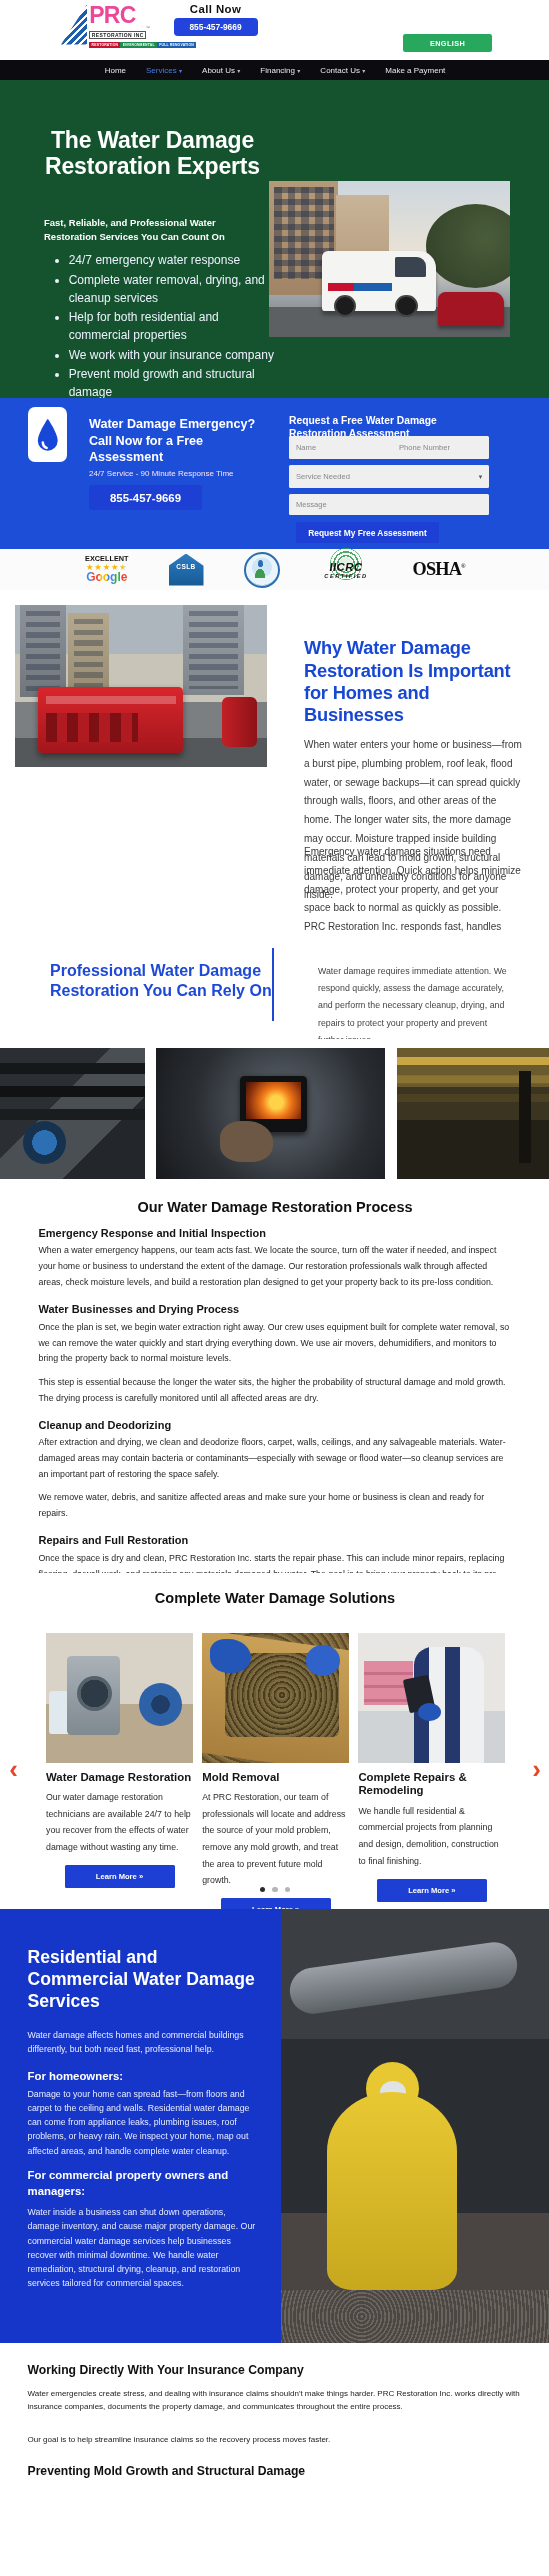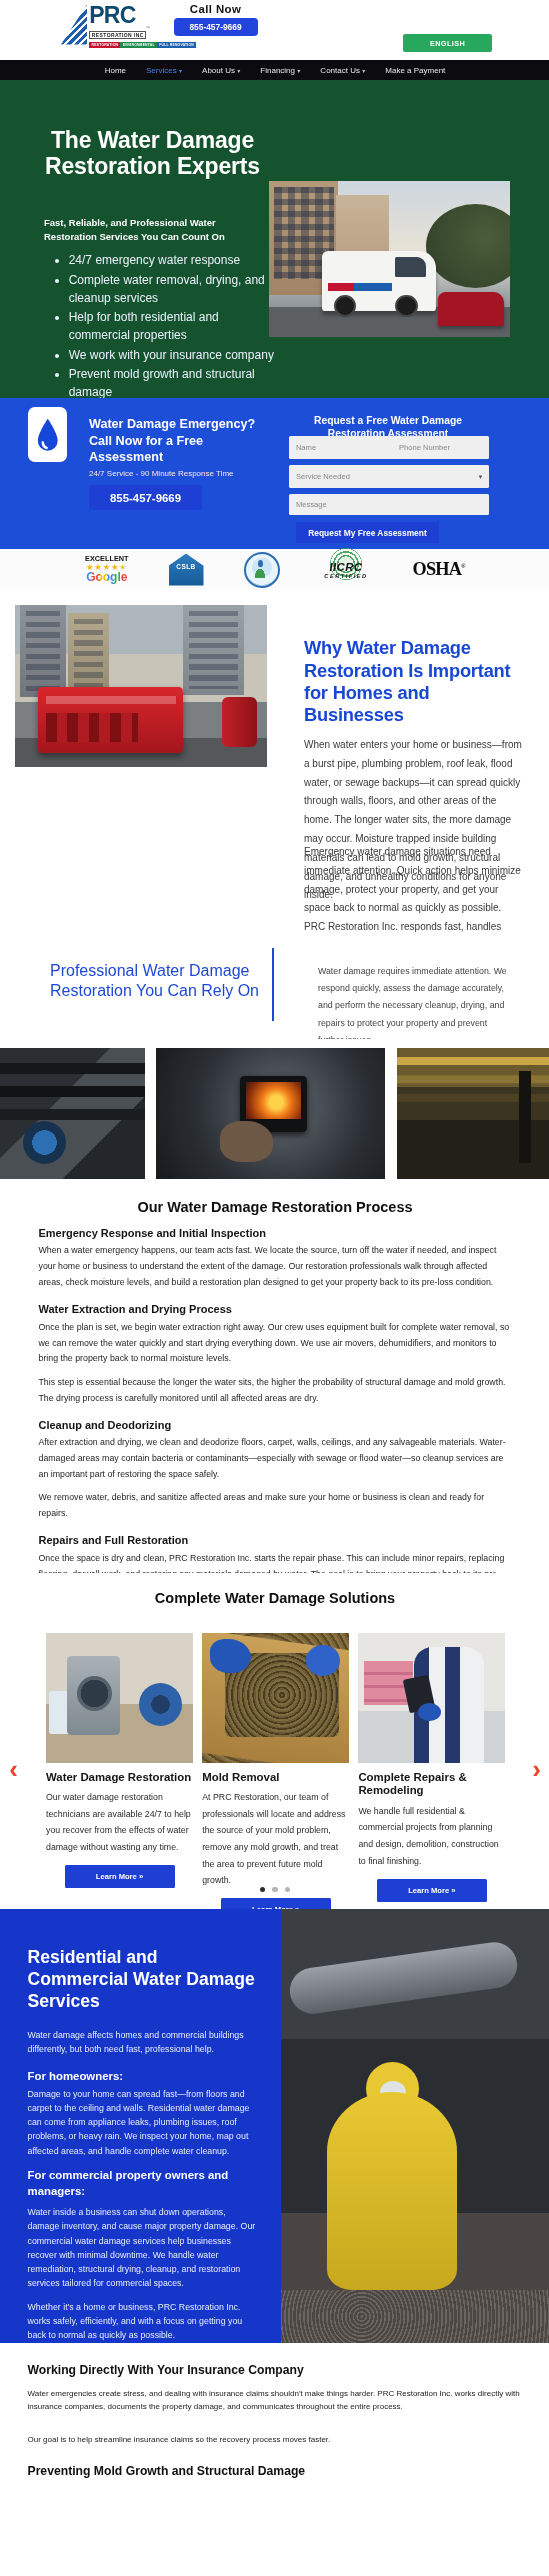--- a/index.html
+++ b/index.html
@@ -6,21 +6,21 @@
   body{font-family:"Liberation Sans","DejaVu Sans",sans-serif;color:#222;}
   .page{position:relative;width:550px;margin:0;background:#fff;overflow:hidden;}
 
   
   .header{position:relative;height:60px;background:#fff;}
   .logo{position:absolute;left:61px;top:4.6px;display:flex;align-items:flex-start;cursor:pointer;}
   .logo-sail{width:26px;height:40px;background:
      repeating-linear-gradient(135deg,#1d5fae 0 3.1px,#ffffff 3.1px 5.3px);
      clip-path:polygon(100% 0,100% 100%,0 100%);margin-right:2.3px;}
   .logo-texts{display:flex;flex-direction:column;}
-  .logo-brand{font-size:23px;font-weight:800;color:#0c4a6e;line-height:0.95;letter-spacing:-0.8px;}
+  .logo-brand{font-size:23px;font-weight:800;color:#ec4899;line-height:0.95;letter-spacing:-0.8px;}
   .logo-sub{font-size:5px;font-weight:700;color:#1b1b1b;border:0.8px solid #555;padding:0 1.5px;letter-spacing:0.4px;margin-top:0.8px;display:inline-block;}
   .logo-tm{font-size:3.8px;vertical-align:top;color:#555;}
   .logo-strip{display:flex;margin-top:1.5px;}
   .logo-strip span{font-size:3.4px;font-weight:700;color:#fff;padding:0.8px 2.3px;letter-spacing:0.2px;}
   .strip-red{background:#c41230;}
   .strip-green{background:#1d8a4e;}
   .strip-blue{background:#1d5fae;}
   .callnow{position:absolute;left:172px;top:3.1px;width:87px;text-align:center;}
   .callnow-label{font-size:11.4px;font-weight:800;color:#111;letter-spacing:0.4px;}
   .phone-btn{margin-top:3.1px;width:84px;height:18.3px;background:#2244dd;color:#fff;border:none;border-radius:3.8px;font-size:8.4px;font-weight:700;cursor:pointer;font-family:inherit;}
@@ -50,21 +50,21 @@
   .hp-van-stripe{position:absolute;left:6.1px;top:32px;width:64px;height:7.6px;background:linear-gradient(90deg,#c41230 0 40%,#1d5fae 40%);}
   .hp-wheel{position:absolute;bottom:-6.1px;width:18.3px;height:18.3px;background:#1c1c1c;border-radius:50%;border:2.3px solid #444;}
   .hp-redcar{position:absolute;right:6.1px;bottom:10.7px;width:66px;height:34px;background:#a31522;border-radius:7.6px 10.7px 2.3px 2.3px;box-shadow:0 2.3px 3.8px rgba(0,0,0,.35);}
 
   
   .emergency{position:relative;height:151px;background:#1d4ed8;}
   .drop-box{position:absolute;left:28px;top:9.2px;width:39px;height:55px;background:#fff;border-radius:6.9px;display:flex;align-items:center;justify-content:center;}
   .em-heading{position:absolute;left:89px;top:7.6px;width:177px;color:#fff;font-size:12.6px;font-weight:800;line-height:1.32;}
   .em-sub{position:absolute;left:89px;top:71px;color:#ffe3e8;font-size:8px;}
   .em-phone-btn{position:absolute;left:89px;top:87px;width:113px;height:25px;background:#1d3fd4;border:none;border-radius:3.1px;color:#fff;font-size:11.4px;font-weight:700;cursor:pointer;font-family:inherit;}
-  .form-heading{position:absolute;left:289px;top:6.9px;width:198px;color:#fff;font-size:10.3px;font-weight:800;line-height:1.25;text-align:center;}
+  .form-heading{position:absolute;left:289px;top:6.9px;width:198px;color:#fff;font-size:10.3px;font-weight:800;line-height:1.25;}
   .f-input{position:absolute;background:#efefef;border:none;border-radius:1.5px;font-size:7.6px;color:#444;padding:0 6.9px;font-family:inherit;box-sizing:border-box;}
   .f-input::placeholder{color:#888;}
   .f-name{left:289px;top:38px;width:113px;height:23px;}
   .f-phone{left:392px;top:38px;width:97px;height:23px;}
   .f-select{left:289px;top:67px;width:200px;height:23px;display:flex;align-items:center;justify-content:space-between;cursor:pointer;color:#888;}
   .f-select .caret{color:#555;font-size:6.9px;}
   .f-msg{left:289px;top:96px;width:200px;height:21.4px;}
   .f-submit{position:absolute;left:296px;top:124px;width:143px;height:21.4px;background:#1d3fd4;border:none;border-radius:1.5px;color:#fff;font-size:8.4px;font-weight:700;cursor:pointer;font-family:inherit;}
 
   
@@ -97,21 +97,21 @@
   .wp-machine:before{content:"";position:absolute;left:7.6px;top:9.2px;width:130px;height:7.6px;background:rgba(255,255,255,.25);}
   .wp-machine:after{content:"";position:absolute;left:7.6px;top:26px;width:92px;height:29px;background:repeating-linear-gradient(90deg,#7e1014 0 10.7px,#b01b21 10.7px 21.4px);}
   .wp-cyl{position:absolute;right:10.7px;top:92px;width:35px;height:50px;background:linear-gradient(90deg,#c22027,#8e1217);border-radius:6.1px;}
   .why-heading{position:absolute;left:304px;top:32px;width:214px;color:#1747d3;font-size:18.3px;font-weight:800;line-height:1.22;letter-spacing:-0.2px;}
   .why-p{position:absolute;left:304px;width:220px;color:#3a3a3a;font-size:10px;line-height:1.88;}
   .why-p1{top:136px;}
   .why-p2{top:243px;}
 
   
   .prof{position:relative;height:103px;background:#fff;}
-  .prof-heading{position:absolute;left:50px;top:12.2px;width:225px;color:#1e49d6;font-size:16px;font-weight:400;line-height:1.25;}
+  .prof-heading{position:absolute;left:50px;top:12.2px;width:225px;color:#1e49d6;font-size:16px;font-weight:700;line-height:1.25;}
   .prof-divider{position:absolute;left:272px;top:12.2px;width:1.5px;height:73px;background:#1e49d6;}
   .prof-p{position:absolute;left:318px;top:18.3px;width:195px;color:#444;font-size:8.8px;line-height:1.95;}
 
   
   .gallery{position:relative;height:149px;background:#fff;display:flex;align-items:center;gap:11.4px;}
   .g-photo{height:131px;overflow:hidden;position:relative;}
   .g1{width:145px;background:linear-gradient(135deg,#2b2f33 0 40%,#4a4f54 40% 70%,#23262a 70%);}
   .g1:before{content:"";position:absolute;left:0;top:15.3px;width:100%;height:10.7px;background:#15181b;box-shadow:0 23px 0 #101214,0 46px 0 #1a1d20;}
   .g1:after{content:"";position:absolute;left:23px;bottom:15.3px;width:43px;height:43px;border-radius:50%;background:radial-gradient(circle,#2d6fb3 0 40%,#16324f 41%);}
   .g2{width:229px;background:radial-gradient(circle at 55% 45%,#4b5158 0 25%,#2a2e33 60%,#17191c);}
@@ -339,21 +339,21 @@
       <div class="g2-hand"></div>
     </div>
     <div class="g-photo g3"></div>
   </section>
 
   <section class="process">
     <div class="process-inner">
       <h2 class="process-title">Our Water Damage Restoration Process</h2>
       <h3 class="step-title">Emergency Response and Initial Inspection</h3>
       <p class="step-p">When a water emergency happens, our team acts fast. We locate the source, turn off the water if needed, and inspect your home or business to understand the extent of the damage. Our restoration professionals walk through affected areas, check moisture levels, and build a restoration plan designed to get your property back to its pre-loss condition.</p>
-      <h3 class="step-title">Water Extraction and Drying Process</h3>
+      <h3 class="step-title">Water Businesses and Drying Process</h3>
       <p class="step-p">Once the plan is set, we begin water extraction right away. Our crew uses equipment built for complete water removal, so we can remove the water quickly and start drying everything down. We use air movers, dehumidifiers, and monitors to bring the property back to normal moisture levels.</p>
       <p class="step-p">This step is essential because the longer the water sits, the higher the probability of structural damage and mold growth. The drying process is carefully monitored until all affected areas are dry.</p>
       <h3 class="step-title">Cleanup and Deodorizing</h3>
       <p class="step-p">After extraction and drying, we clean and deodorize floors, carpet, walls, ceilings, and any salvageable materials. Water-damaged areas may contain bacteria or contaminants—especially with sewage or flood water—so cleanup services are an important part of restoring the space safely.</p>
       <p class="step-p">We remove water, debris, and sanitize affected areas and make sure your home or business is clean and ready for repairs.</p>
       <h3 class="step-title">Repairs and Full Restoration</h3>
       <p class="step-p">Once the space is dry and clean, PRC Restoration Inc. starts the repair phase. This can include minor repairs, replacing flooring, drywall work, and restoring any materials damaged by water. The goal is to bring your property back to its pre-loss condition as soon as possible so you can return to normal as quickly as possible.</p>
       <p class="process-closing">Our team handles every step of the process, so you don't have to coordinate multiple companies.</p>
     </div>
   </section>
@@ -404,21 +404,20 @@
   </section>
 
   <section class="rescom">
     <div class="rc-text">
       <h2 class="rc-heading">Residential and Commercial Water Damage Services</h2>
       <p class="rc-intro">Water damage affects homes and commercial buildings differently, but both need fast, professional help.</p>
       <h3 class="rc-h">For homeowners:</h3>
       <p class="rc-p">Damage to your home can spread fast—from floors and carpet to the ceiling and walls. Residential water damage can come from appliance leaks, plumbing issues, roof problems, or heavy rain. We inspect your home, map out affected areas, and handle complete water cleanup.</p>
       <h3 class="rc-h2">For commercial property owners and managers:</h3>
       <p class="rc-p">Water inside a business can shut down operations, damage inventory, and cause major property damage. Our commercial water damage services help businesses recover with minimal downtime. We handle water remediation, structural drying, cleanup, and restoration services tailored for commercial spaces.</p>
-      <p class="rc-close">Whether it's a home or business, PRC Restoration Inc. works safely, efficiently, and with a focus on getting you back to normal as quickly as possible.</p>
     </div>
     <div class="rc-photo">
       <div class="rcp-pipe"></div>
       <div class="rcp-hood"></div>
       <div class="rcp-mask"></div>
       <div class="rcp-suit"></div>
       <div class="rcp-floor"></div>
     </div>
   </section>
 

